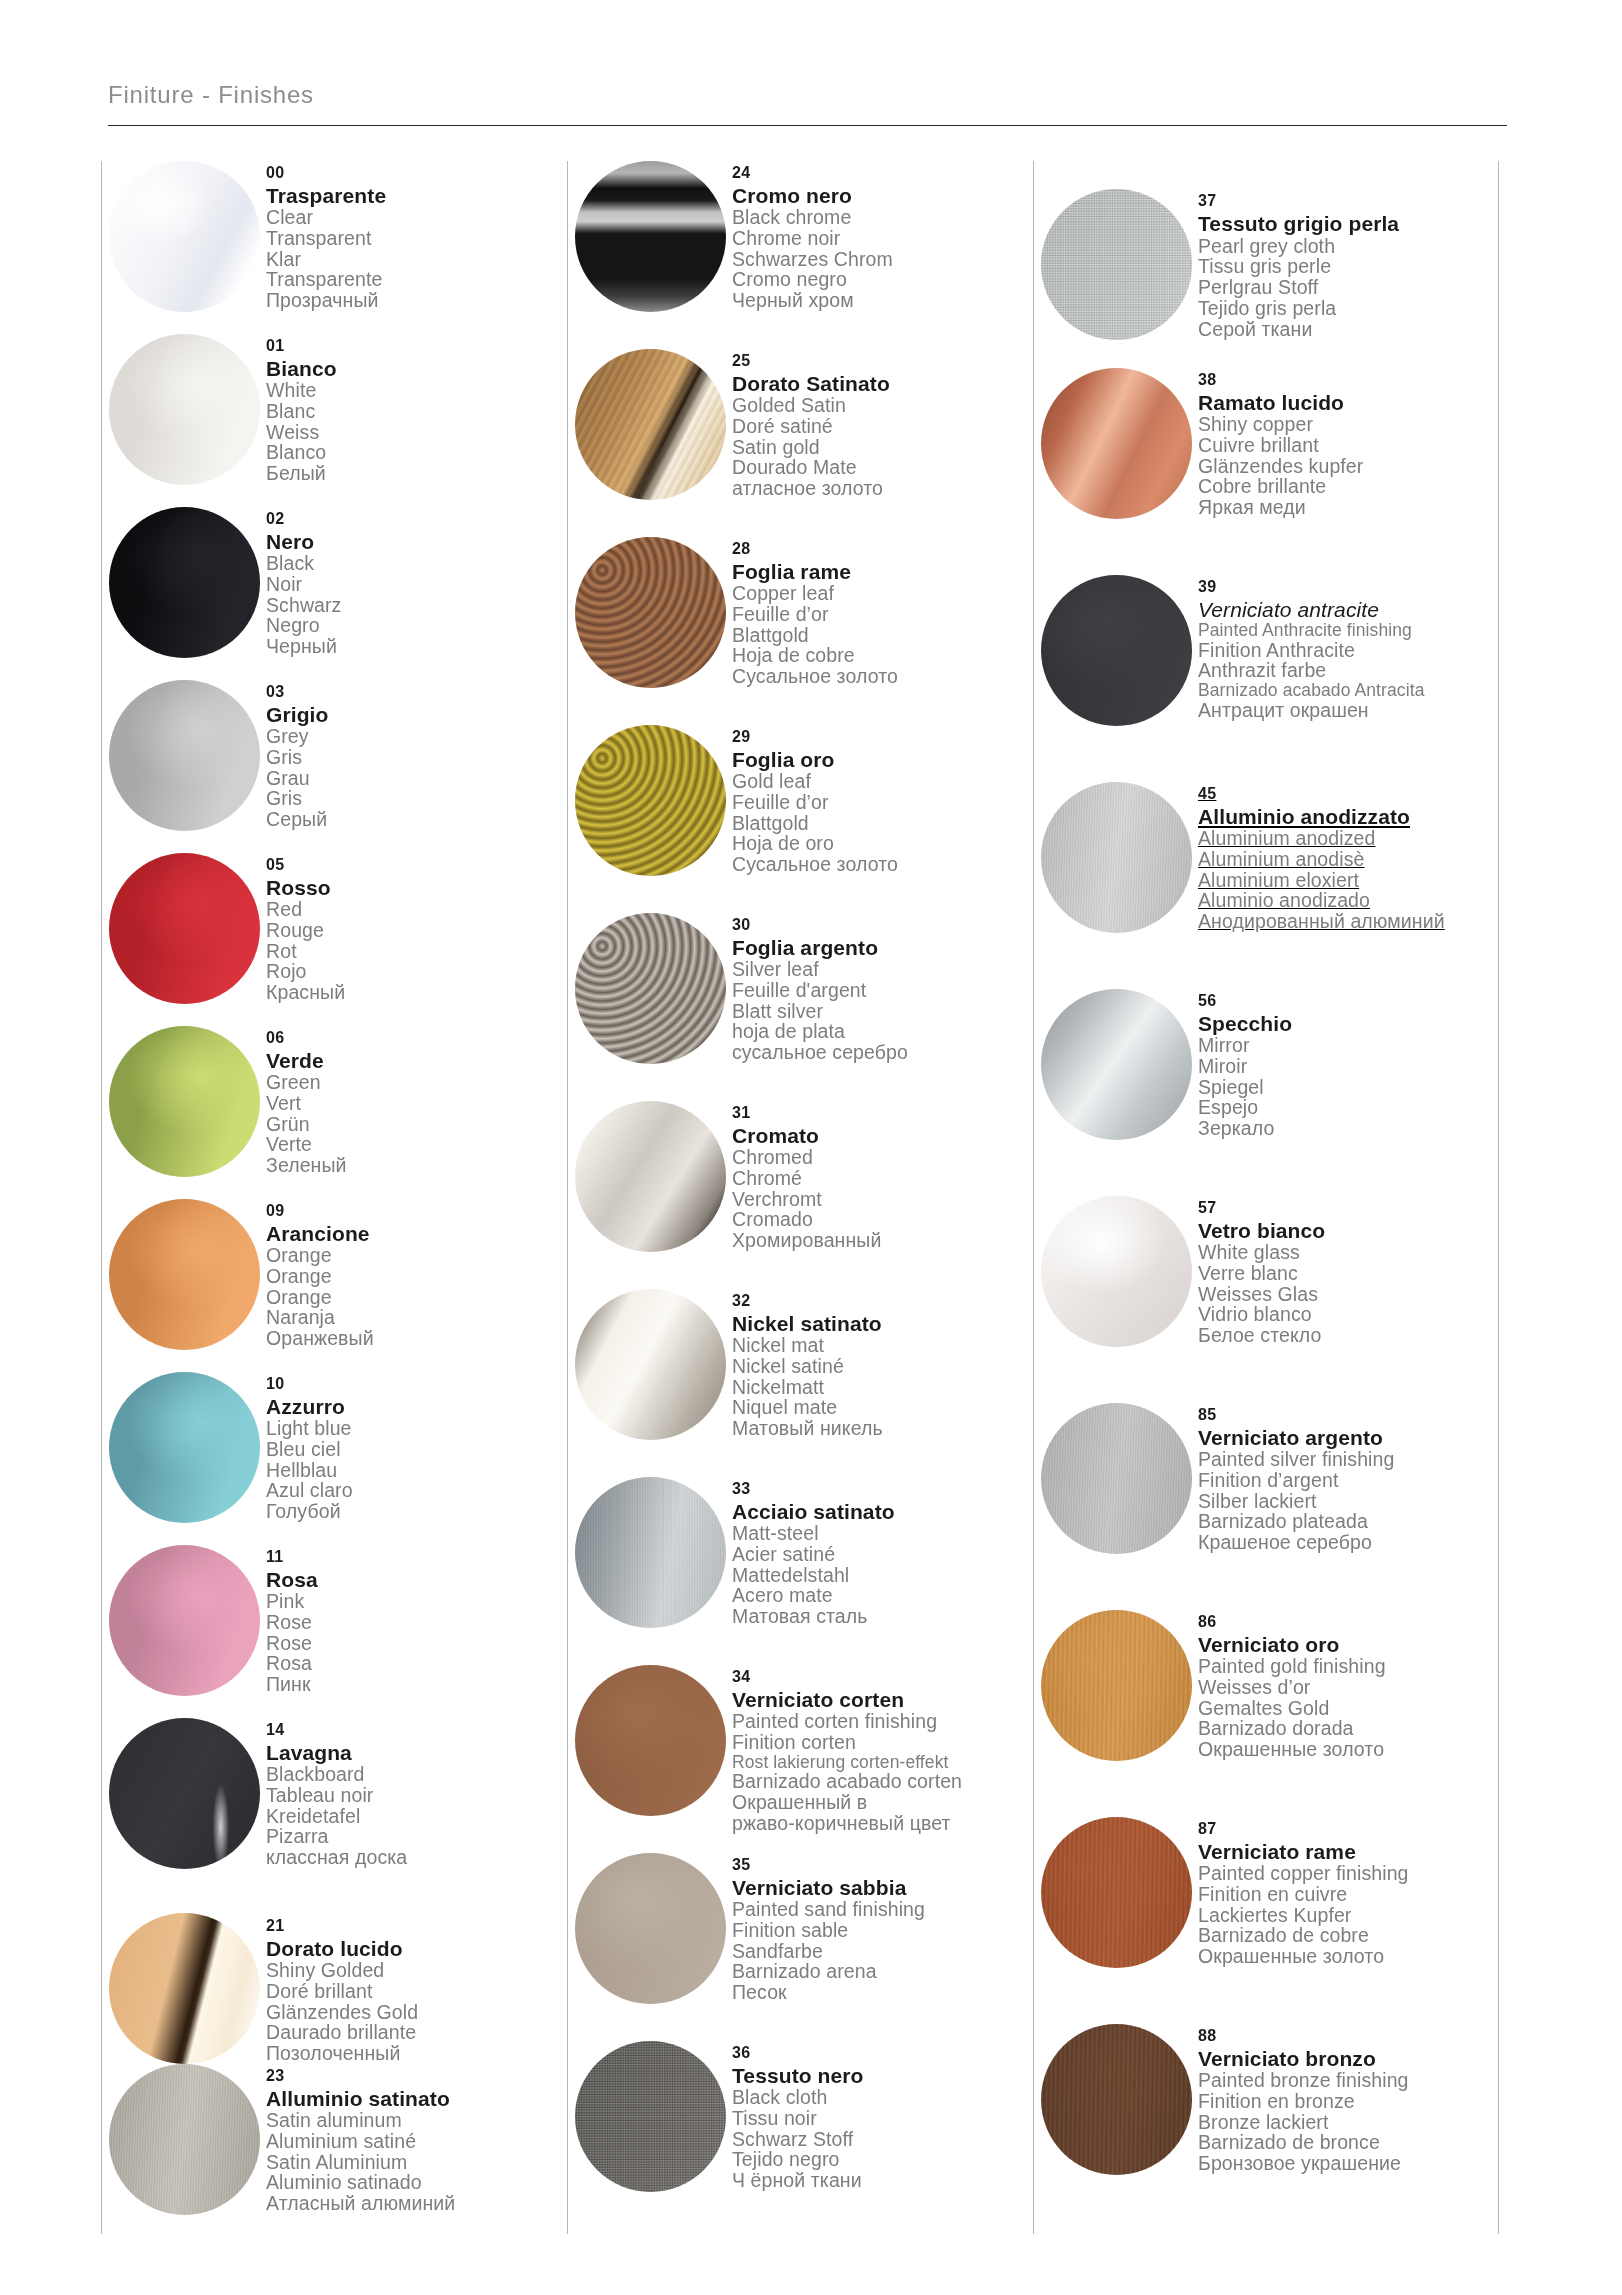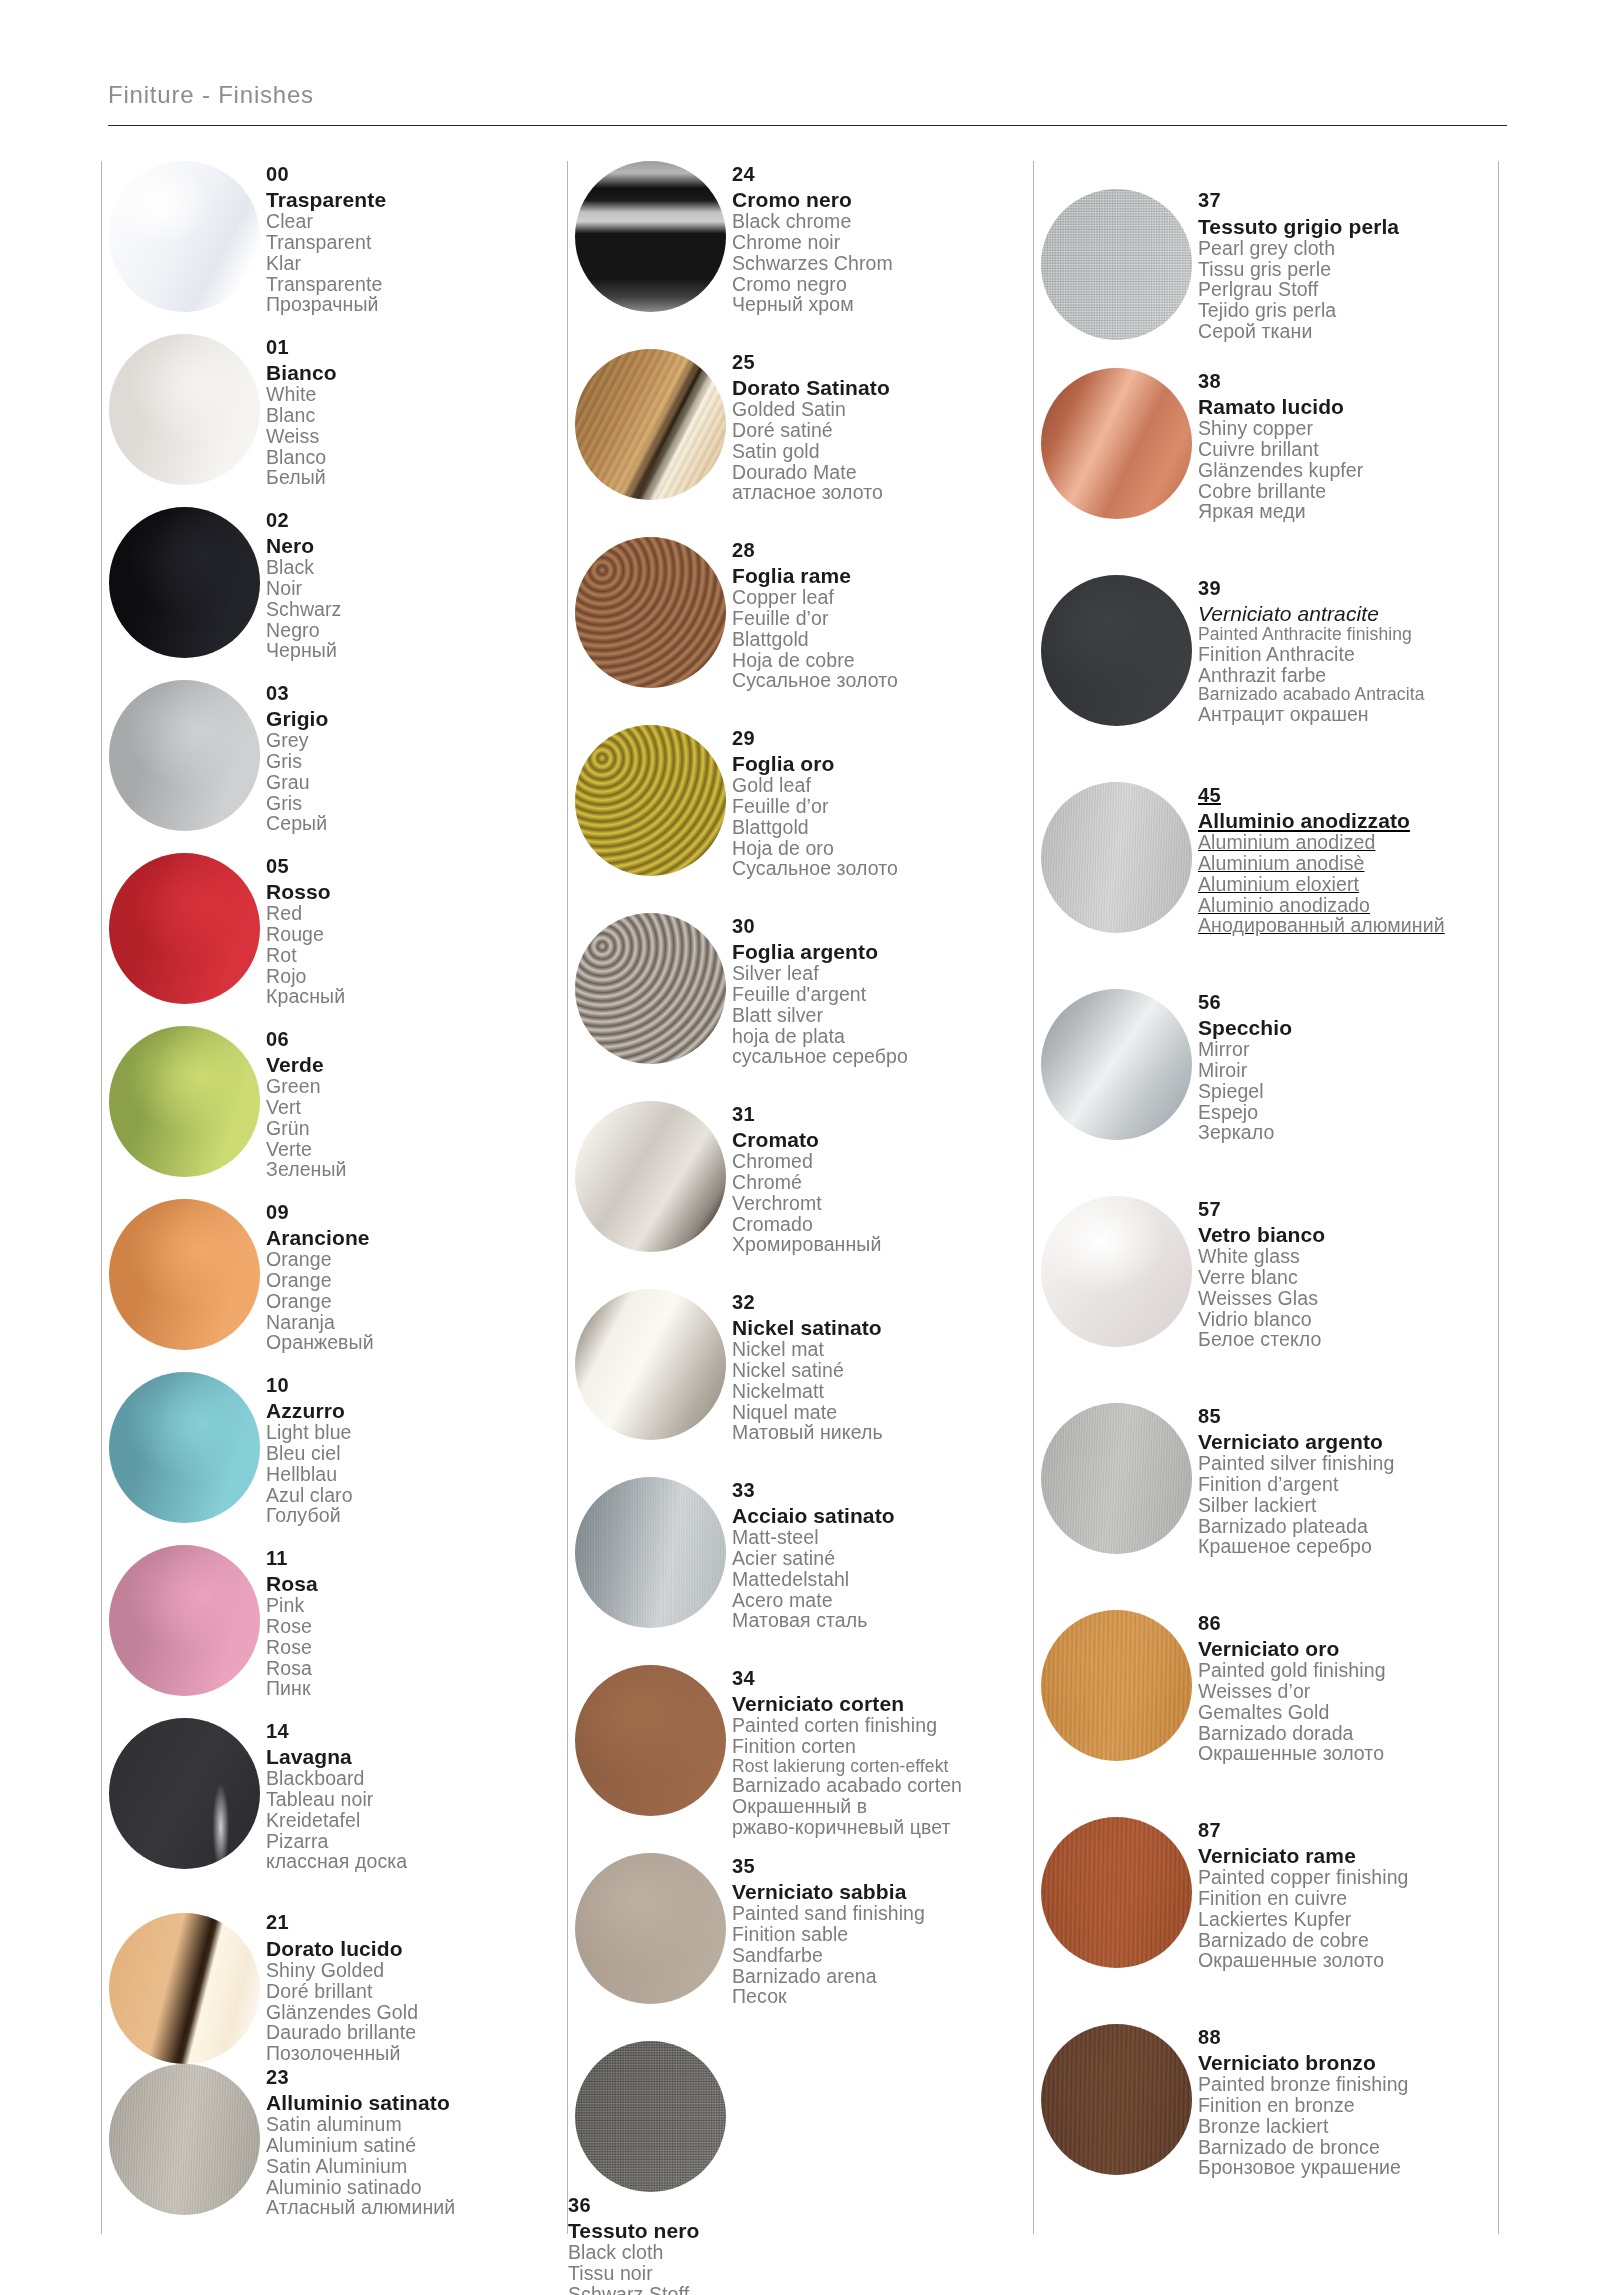--- a/index.html
+++ b/index.html
@@ -66,21 +66,21 @@
     border-radius: 50%;
     position: relative;
     overflow: hidden;
   }
 
   .entry-text {
     flex: 1 1 auto;
     padding-top: 2.6px;
   }
   .code {
-    font-size: 20px;
+    font-size: 16px;
     font-weight: bold;
     color: #1b1b1b;
     line-height: 1.08;
     margin-bottom: 3.9px;
     letter-spacing: 0.3px;
   }
   .name-it {
     font-size: 21px;
     font-weight: bold;
     color: #1b1b1b;
@@ -414,21 +414,21 @@
           <div class="entry-text">
             <div class="code">35</div>
             <div class="name-it">Verniciato sabbia</div>
             <div class="tr">Painted sand finishing</div>
             <div class="tr">Finition sable</div>
             <div class="tr">Sandfarbe</div>
             <div class="tr">Barnizado arena</div>
             <div class="tr">Песок</div>
           </div>
         </div>
-        <div class="entry" style="height: 188px; flex-direction: column;">
+        <div class="entry" style="height: 188px;">
           <div class="swatch-wrap">
             <div class="swatch" style="background: repeating-linear-gradient(0deg, rgba(255, 255, 255, 0.16) 0px, rgba(0, 0, 0, 0.12) 1.3px, rgba(255, 255, 255, 0.13) 2.6px), repeating-linear-gradient(90deg, rgba(255, 255, 255, 0.15) 0px, rgba(0, 0, 0, 0.11) 1.3px, rgba(255, 255, 255, 0.12) 2.6px), linear-gradient(120deg, rgb(84, 82, 78) 0%, rgb(109, 106, 101) 100%);"></div>
           </div>
           <div class="entry-text">
             <div class="code">36</div>
             <div class="name-it">Tessuto nero</div>
             <div class="tr">Black cloth</div>
             <div class="tr">Tissu noir</div>
             <div class="tr">Schwarz Stoff</div>
             <div class="tr">Tejido negro</div>

